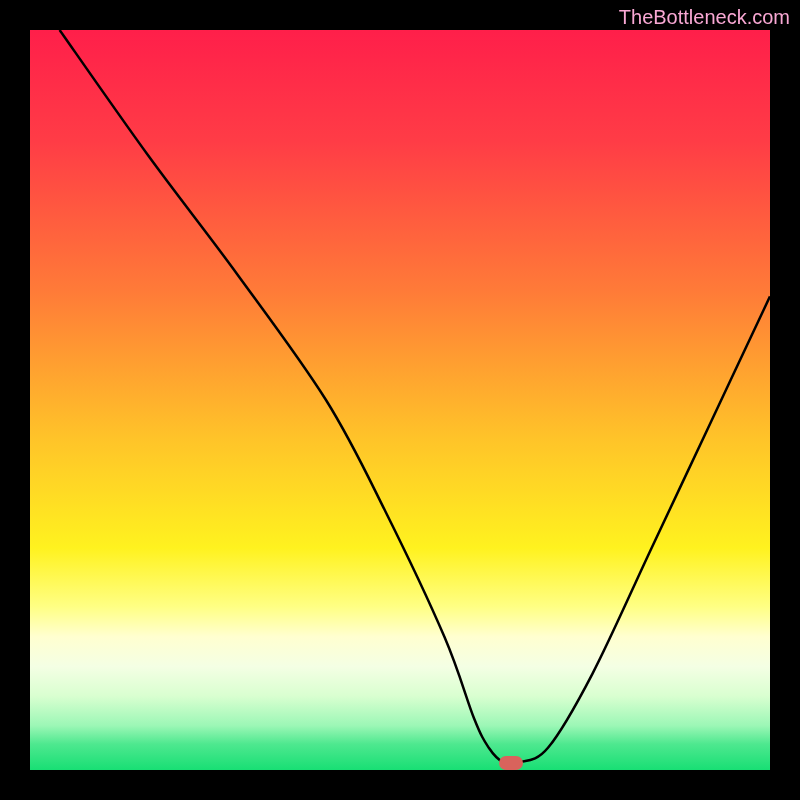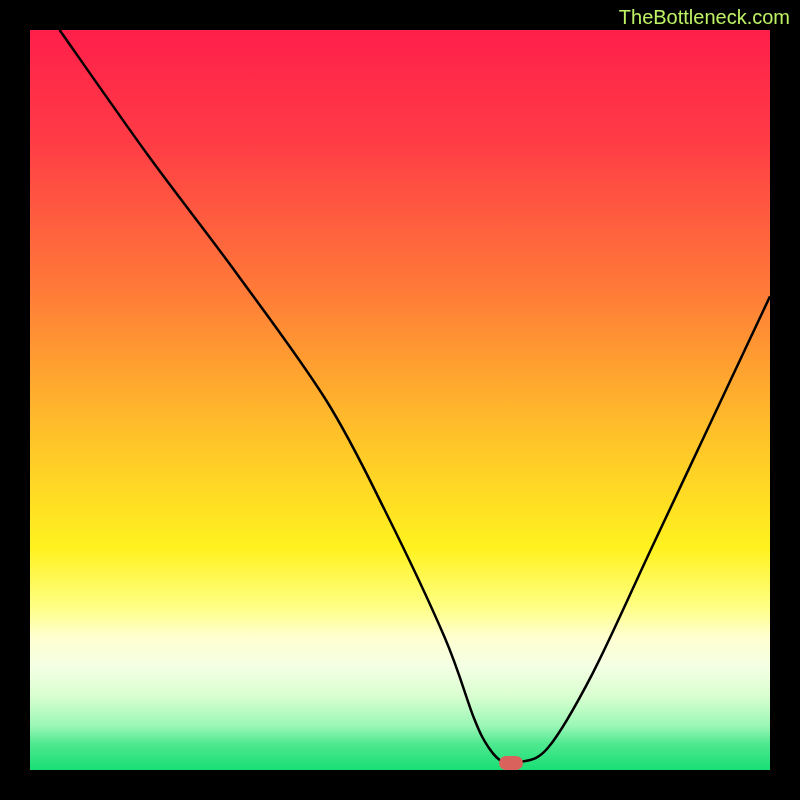--- a/index.html
+++ b/index.html
@@ -16,21 +16,21 @@
     left: 0;
     top: 0;
     width: 800px;
     height: 800px;
     background: #000;
   }
   .watermark {
     position: absolute;
     top: 6px;
     right: 10px;
-    color: #bef264;
+    color: #f9a8d4;
     font-size: 20px;
     font-weight: 500;
     z-index: 10;
   }
   .plot-area {
     position: absolute;
     left: 30px;
     top: 30px;
     width: 740px;
     height: 740px;

